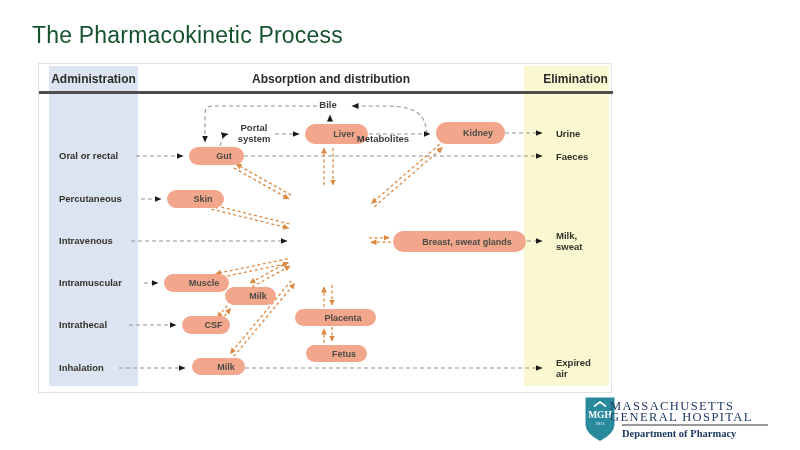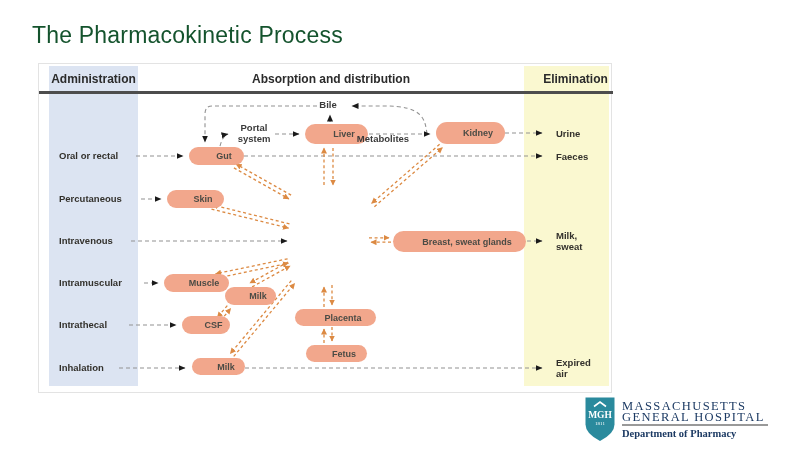--- a/index.html
+++ b/index.html
@@ -26,21 +26,21 @@
   .kfill{fill:#1a1a1a;} .ofill{fill:var(--arrow-orange);}
   .pill{position:absolute;background:var(--node-pink);border-radius:12px;display:flex;align-items:center;justify-content:center;
         font-size:9px;font-weight:bold;color:#4b4b45;text-align:center;padding-left:15px;}
   .plasma{position:absolute;left:254px;top:123px;width:73px;height:97px;background:var(--plasma-green);border-radius:34px;
           display:flex;align-items:center;justify-content:center;font-size:11.5px;font-weight:bold;color:#111;letter-spacing:.4px;}
   .route{position:absolute;left:20px;font-size:9.5px;font-weight:bold;color:#33312c;height:12px;line-height:12px;}
   .elim{position:absolute;left:517px;font-size:9.5px;font-weight:bold;color:#33312c;line-height:11px;}
   .flabel{position:absolute;font-size:9.5px;font-weight:bold;color:#3a3a3a;text-align:center;line-height:10.5px;}
   .logo{position:absolute;left:580px;top:395px;width:210px;height:52px;}
   .shield{position:absolute;left:5px;top:2px;}
-  .org{position:absolute;left:42px;top:6px;font-family:"Liberation Serif",serif;font-size:12.5px;letter-spacing:1.4px;
+  .org{position:absolute;left:30px;top:6px;font-family:"Liberation Serif",serif;font-size:12.5px;letter-spacing:1.4px;
        color:var(--logo-navy);line-height:10.5px;white-space:nowrap;}
   .logo-rule{position:absolute;left:42px;top:29px;width:146px;height:2px;background:#999;}
   .dept{position:absolute;left:42px;top:33px;font-family:"Liberation Serif",serif;font-weight:bold;font-size:10.5px;color:var(--logo-navy);}
 </style>
 </head>
 <body>
 
 <div class="slide">
 
   <div class="title">The Pharmacokinetic Process</div>

